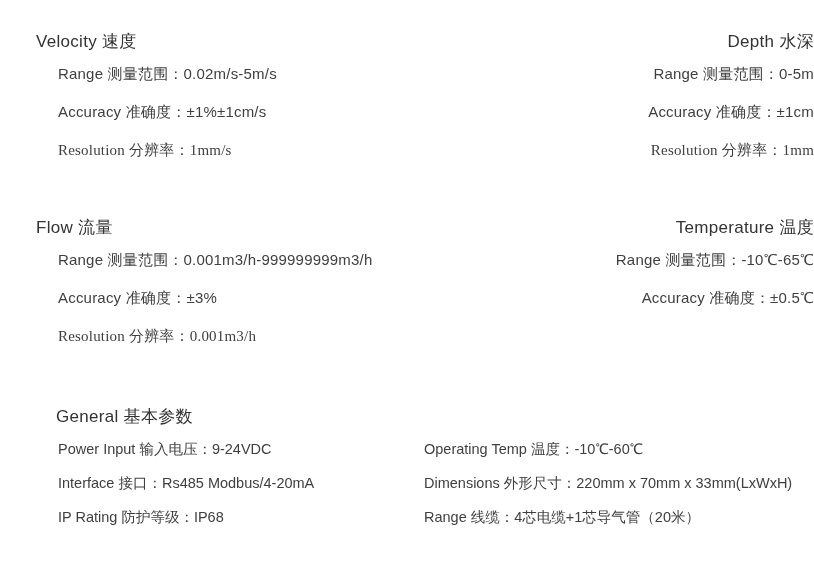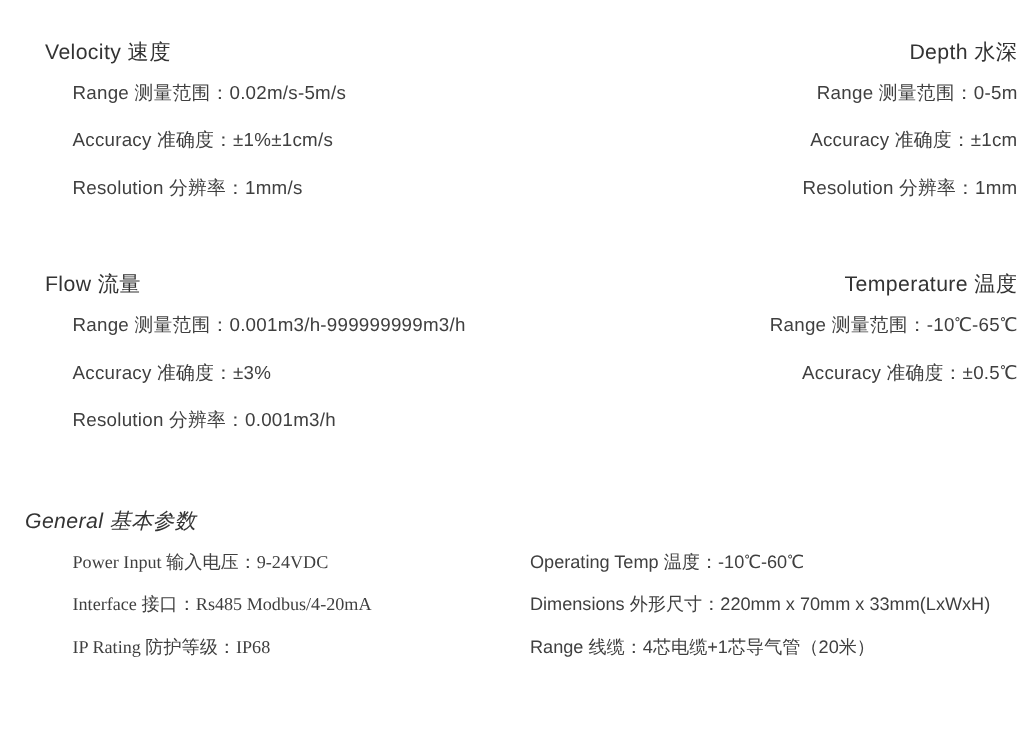--- a/index.html
+++ b/index.html
@@ -47,41 +47,40 @@
   .spec-line {
     font-size: 15px;
     color: #3f3f3f;
     letter-spacing: 0.2px;
     margin: 0 0 19px 0;
     padding-left: 22px;
     white-space: nowrap;
   }
   .spec-line.last {
     margin-bottom: 0;
+    font-family: Liberation Serif, serif;
   }
   .block-velocity { position: absolute; left: 0; top: 10px; }
   .block-flow { position: absolute; left: 0; top: 196px; }
   .block-general { position: absolute; left: 0; top: 385px; }
   .general-title {
-    padding-left: 20px;
-    font-style: italic;
+    padding-left: 56px;
   }
   .gen-row {
     position: relative;
     height: 34px;
     width: 814px;
   }
   .gen-left {
     position: absolute;
     left: 58px;
     top: 0;
     font-size: 14.5px;
     color: #3f3f3f;
     white-space: nowrap;
-    font-family: Liberation Serif, serif;
   }
   .gen-right {
     position: absolute;
     left: 424px;
     top: 0;
     font-size: 14.5px;
     color: #3f3f3f;
     white-space: nowrap;
   }
 </style>

